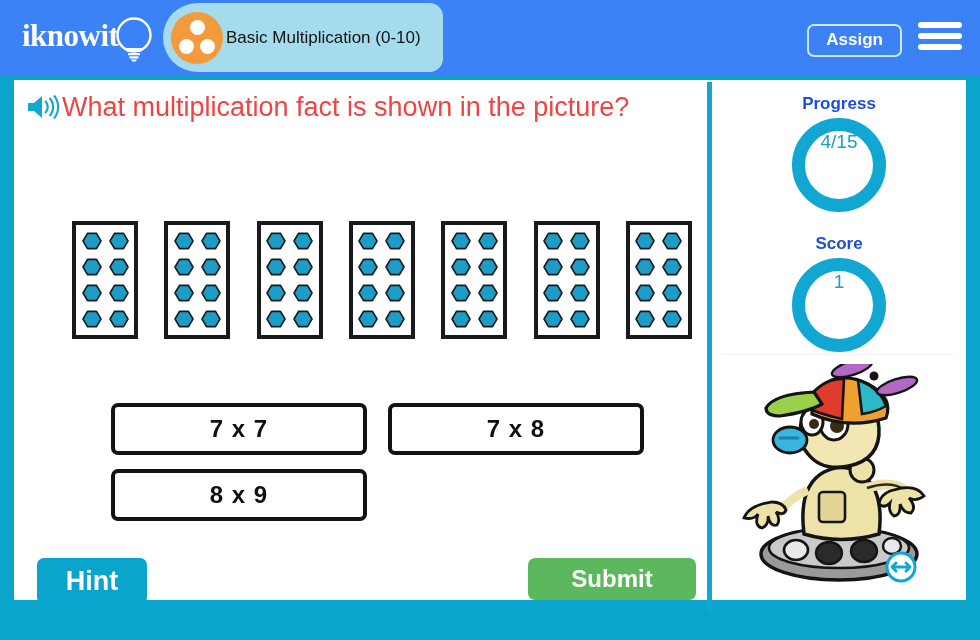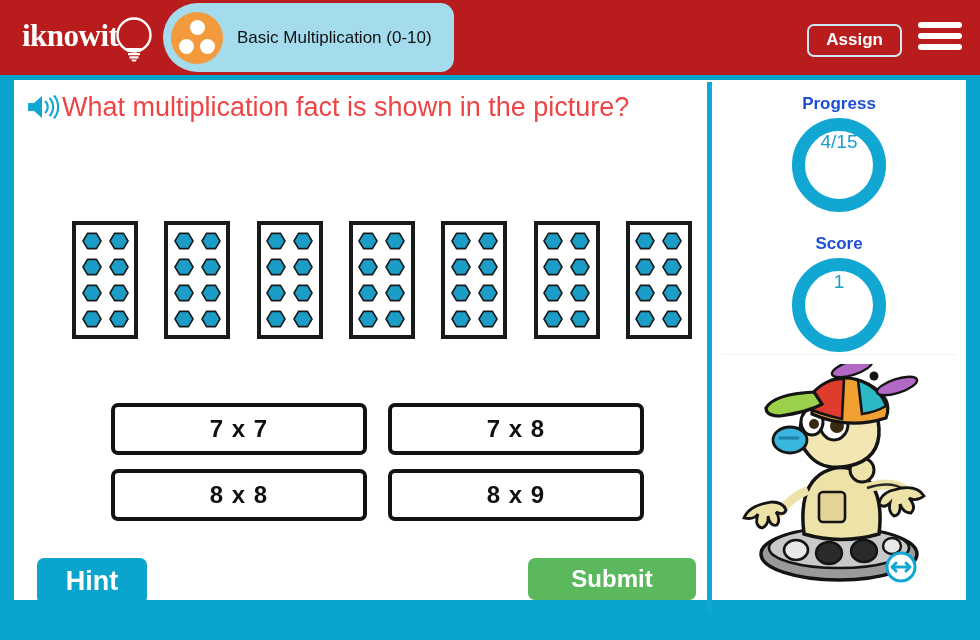--- a/index.html
+++ b/index.html
@@ -13,21 +13,21 @@
   #app {
     position: relative;
     width: 980px; height: 640px;
     background: #ffffff;
   }
 
   
   .header {
     position: absolute; left: 0; top: 0;
     width: 980px; height: 75px;
-    background: #b91c1c;
+    background: #3b82f6;
     text-decoration: underline;
   }
   .logo {
     position: absolute; left: 22px; top: 14px;
     width: 140px; height: 48px;
   }
   .logo-text {
     position: absolute; left: 0; top: 4px;
     font-family: "Liberation Serif", serif;
     font-weight: bold;
@@ -58,21 +58,21 @@
   .topic-badge i {
     position: absolute;
     background: #ffffff;
     border-radius: 50%;
     display: block;
   }
   .topic-badge i.d1 { width: 15px; height: 15px; left: 18.5px; top: 8px; }
   .topic-badge i.d2 { width: 15px; height: 15px; left: 8px;  top: 27px; }
   .topic-badge i.d3 { width: 15px; height: 15px; left: 29px; top: 27px; }
   .topic-title {
-    margin-left: 14px;
+    margin-left: 3px;
     font-size: 17px;
     color: #111111;
     white-space: nowrap;
   }
 
   .assign-btn {
     position: absolute; right: 78px; top: 24px;
     padding: 4px 17px 5px;
     border: 2px solid #cdeaf4;
     border-radius: 7px;
@@ -477,21 +477,20 @@
     </svg>
         <svg class="hex" viewBox="0 0 22 20">
       <polygon points="6,1.5 16,1.5 21,10 16,18.5 6,18.5 1,10" fill="#1b9dc8" stroke="#1a1a1a" stroke-width="1.8" stroke-linejoin="round"></polygon>
     </svg>
       </div>
     </div>
 
   <div class="answers">
     <div class="answer">7 x 7</div>
     <div class="answer">7 x 8</div>
-    <div class="answer">8 x 8</div>
     <div class="answer">8 x 9</div>
   </div>
 
   <button class="hint-btn">Hint</button>
   <button class="submit-btn">Submit</button>
 
   <div class="sidebar">
 
     <div class="panel-label label-progress">Progress</div>
     <div class="ring ring-progress">

